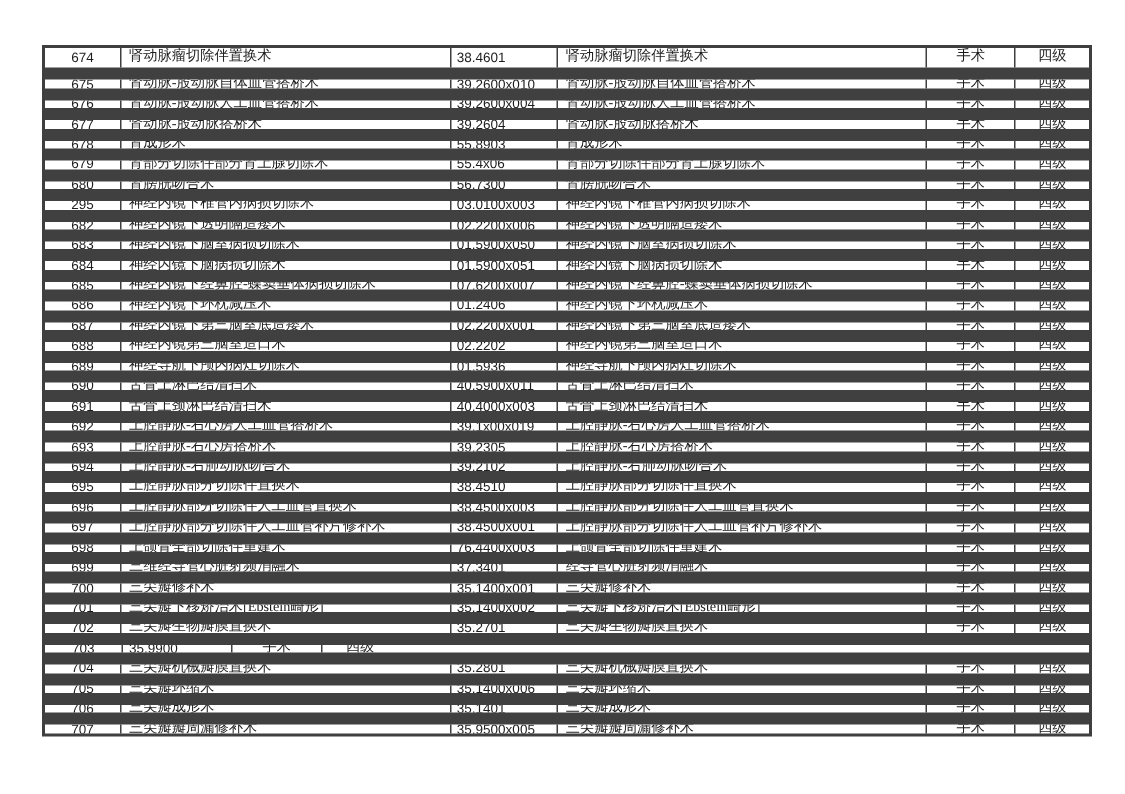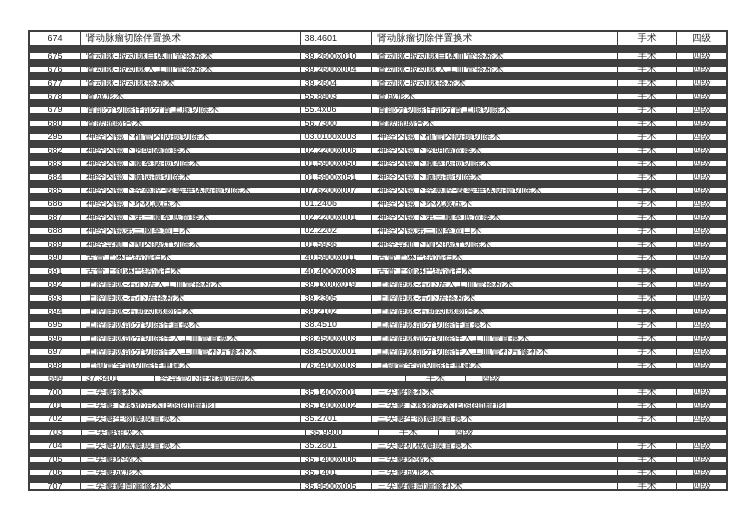--- a/index.html
+++ b/index.html
@@ -256,20 +256,21 @@
       <div class="row">
         <div class="cell c-no">698</div>
         <div class="cell c-name">上颌骨全部切除伴重建术</div>
         <div class="cell c-code">76.4400x003</div>
         <div class="cell c-name2">上颌骨全部切除伴重建术</div>
         <div class="cell c-cat">手术</div>
         <div class="cell c-level">四级</div>
       </div>
       <div class="row">
         <div class="cell c-no">699</div>
+        <div class="cell c-name">三维经导管心脏射频消融术</div>
         <div class="cell c-code">37.3401</div>
         <div class="cell c-name2">经导管心脏射频消融术</div>
         <div class="cell c-cat">手术</div>
         <div class="cell c-level">四级</div>
       </div>
       <div class="row">
         <div class="cell c-no">700</div>
         <div class="cell c-name">三尖瓣修补术</div>
         <div class="cell c-code">35.1400x001</div>
         <div class="cell c-name2">三尖瓣修补术</div>
@@ -287,21 +288,20 @@
       <div class="row">
         <div class="cell c-no">702</div>
         <div class="cell c-name">三尖瓣生物瓣膜置换术</div>
         <div class="cell c-code">35.2701</div>
         <div class="cell c-name2">三尖瓣生物瓣膜置换术</div>
         <div class="cell c-cat">手术</div>
         <div class="cell c-level">四级</div>
       </div>
       <div class="row">
         <div class="cell c-no">703</div>
-        <div class="cell c-name">三尖瓣钳夹术</div>
         <div class="cell c-code">35.9900</div>
         <div class="cell c-cat">手术</div>
         <div class="cell c-level">四级</div>
       </div>
       <div class="row">
         <div class="cell c-no">704</div>
         <div class="cell c-name">三尖瓣机械瓣膜置换术</div>
         <div class="cell c-code">35.2801</div>
         <div class="cell c-name2">三尖瓣机械瓣膜置换术</div>
         <div class="cell c-cat">手术</div>

